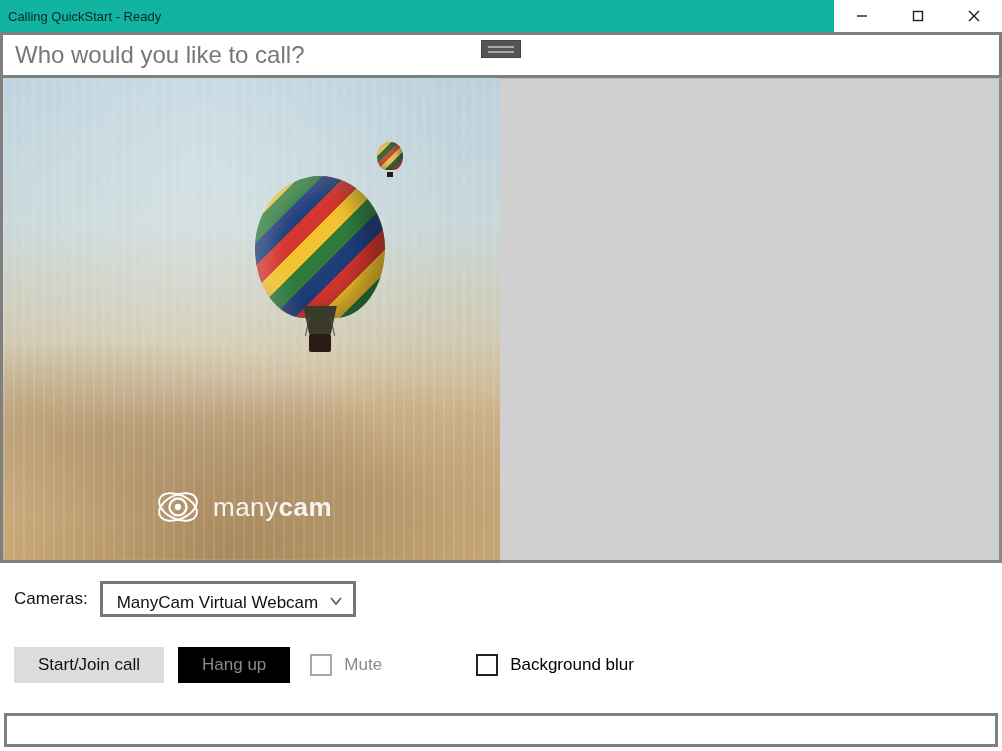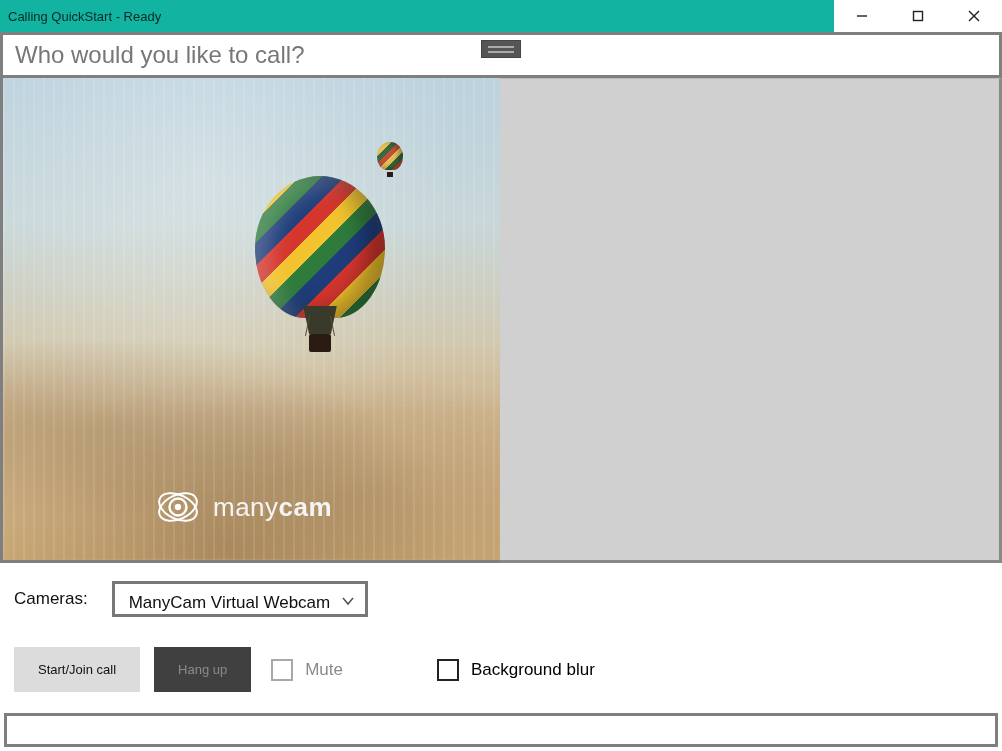--- a/index.html
+++ b/index.html
@@ -148,38 +148,38 @@
     width:46px; height:46px; position:relative;
   }
   .mc-logo svg { width:46px; height:46px; }
   .mc-text { font-size:26px; font-weight:400; letter-spacing:0.5px; color:#f4f4f4; }
   .mc-text .bold { font-weight:600; }
 
   
   .below {
     padding:18px 14px 8px 14px;
   }
-  .row { display:flex; align-items:center; gap:24px; }
+  .row { display:flex; align-items:center; gap:12px; }
   .label { font-size:17px; color:#111; }
 
   .combo {
     display:flex; align-items:center; justify-content:space-between;
     width:256px; height:36px; padding:8px 10px 0 14px;
     border:3px solid #777; background:#fff; font-size:17px; color:#111;
   }
   .combo .chev { margin-left:8px; }
 
   .btnrow {
     display:flex; align-items:center; gap:14px; margin-top:30px;
   }
   .btn {
-    height:45px; padding:0 24px; display:flex; align-items:center; justify-content:center;
-    background:#dcdcdc; color:#111; font-size:13px; border:none;
-  }
-  .btn.disabled { color:#8a8a8a; background:#404040; }
+    height:36px; padding:0 24px; display:flex; align-items:center; justify-content:center;
+    background:#dcdcdc; color:#111; font-size:17px; border:none;
+  }
+  .btn.disabled { color:#8a8a8a; background:#000000; }
 
   .chk {
     display:flex; align-items:center; gap:12px; font-size:17px;
   }
   .chkbox {
     width:22px; height:22px; border:2px solid #222; background:#fff;
   }
   .chkbox.disabled { border-color:#a8a8a8; }
   .chk.disabled { color:#8a8a8a; }
 

